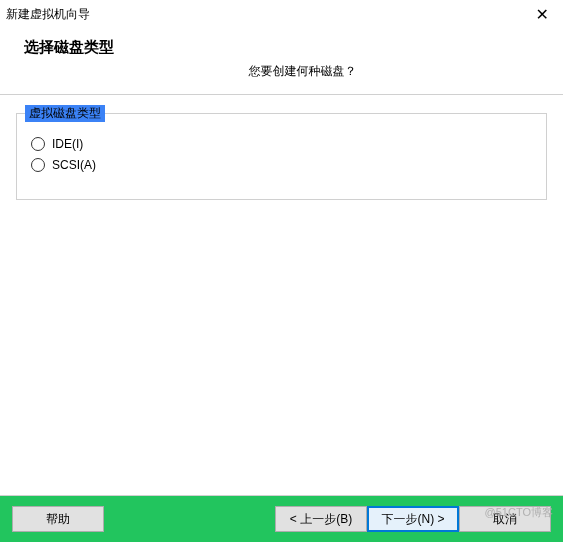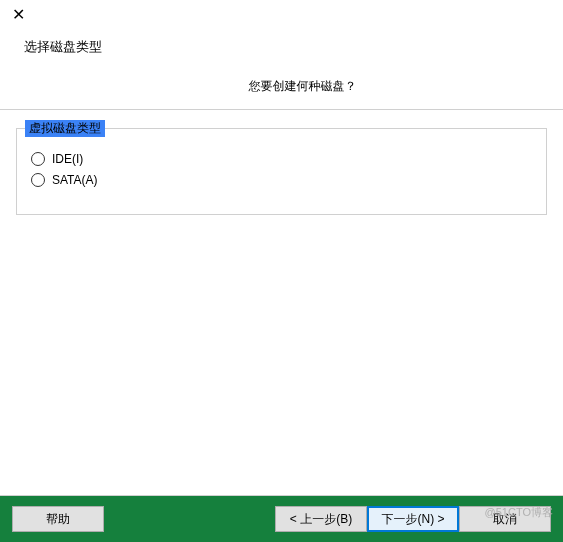--- a/index.html
+++ b/index.html
@@ -29,23 +29,23 @@
     .close-icon {
       font-size: 16px;
       font-weight: 300;
       cursor: pointer;
       padding: 0 6px;
     }
     .header-section {
       padding: 10px 6px 14px 24px;
     }
     .header-title {
-      font-weight: normal;
-      font-size: 13px;
-      margin-bottom: 22px;
+      font-weight: bold;
+      font-size: 15px;
+      margin-bottom: 6px;
     }
     .header-subtitle {
       font-size: 12px;
       padding-left: 24px;
       text-align: center;
     }
     .separator {
       border: none;
       border-top: 1px solid #d0d0d0;
       margin: 0;
@@ -96,21 +96,21 @@
     }
     .footer-bar {
       position: absolute;
       bottom: 0;
       left: 0;
       right: 0;
       border-top: 1px solid #d0d0d0;
       padding: 10px 12px;
       display: flex;
       align-items: center;
-      background: #15803d;
+      background: #22c55e;
     }
     .footer-left {
       flex: 0 0 auto;
     }
     .footer-right {
       flex: 1;
       display: flex;
       justify-content: flex-end;
       gap: 0;
     }
@@ -134,20 +134,21 @@
       right: 10px;
       font-size: 11px;
       color: #b0b0b0;
       pointer-events: none;
     }
   </style>
 </head>
 <body>
 
 <div class="title-bar">
+  <span class="title-text">新建虚拟机向导</span>
   <span class="close-icon">✕</span>
 </div>
 
 <div class="header-section">
   <div class="header-title">选择磁盘类型</div>
   <div class="header-subtitle">您要创建何种磁盘？</div>
 </div>
 
 <hr class="separator">
 
@@ -156,21 +157,21 @@
     <span class="group-label">虚拟磁盘类型</span>
 
     <div class="radio-row">
       <span class="radio-circle"></span>
       <span class="radio-label">IDE(I)</span>
     </div>
 
 
     <div class="radio-row">
       <span class="radio-circle"></span>
-      <span class="radio-label">SATA(A)</span>
+      <span class="radio-label">SCSI(A)</span>
     </div>
 
   </div>
 </div>
 
 <div class="footer-bar">
   <div class="footer-left">
     <button class="btn">帮助</button>
   </div>
   <div class="footer-right">

